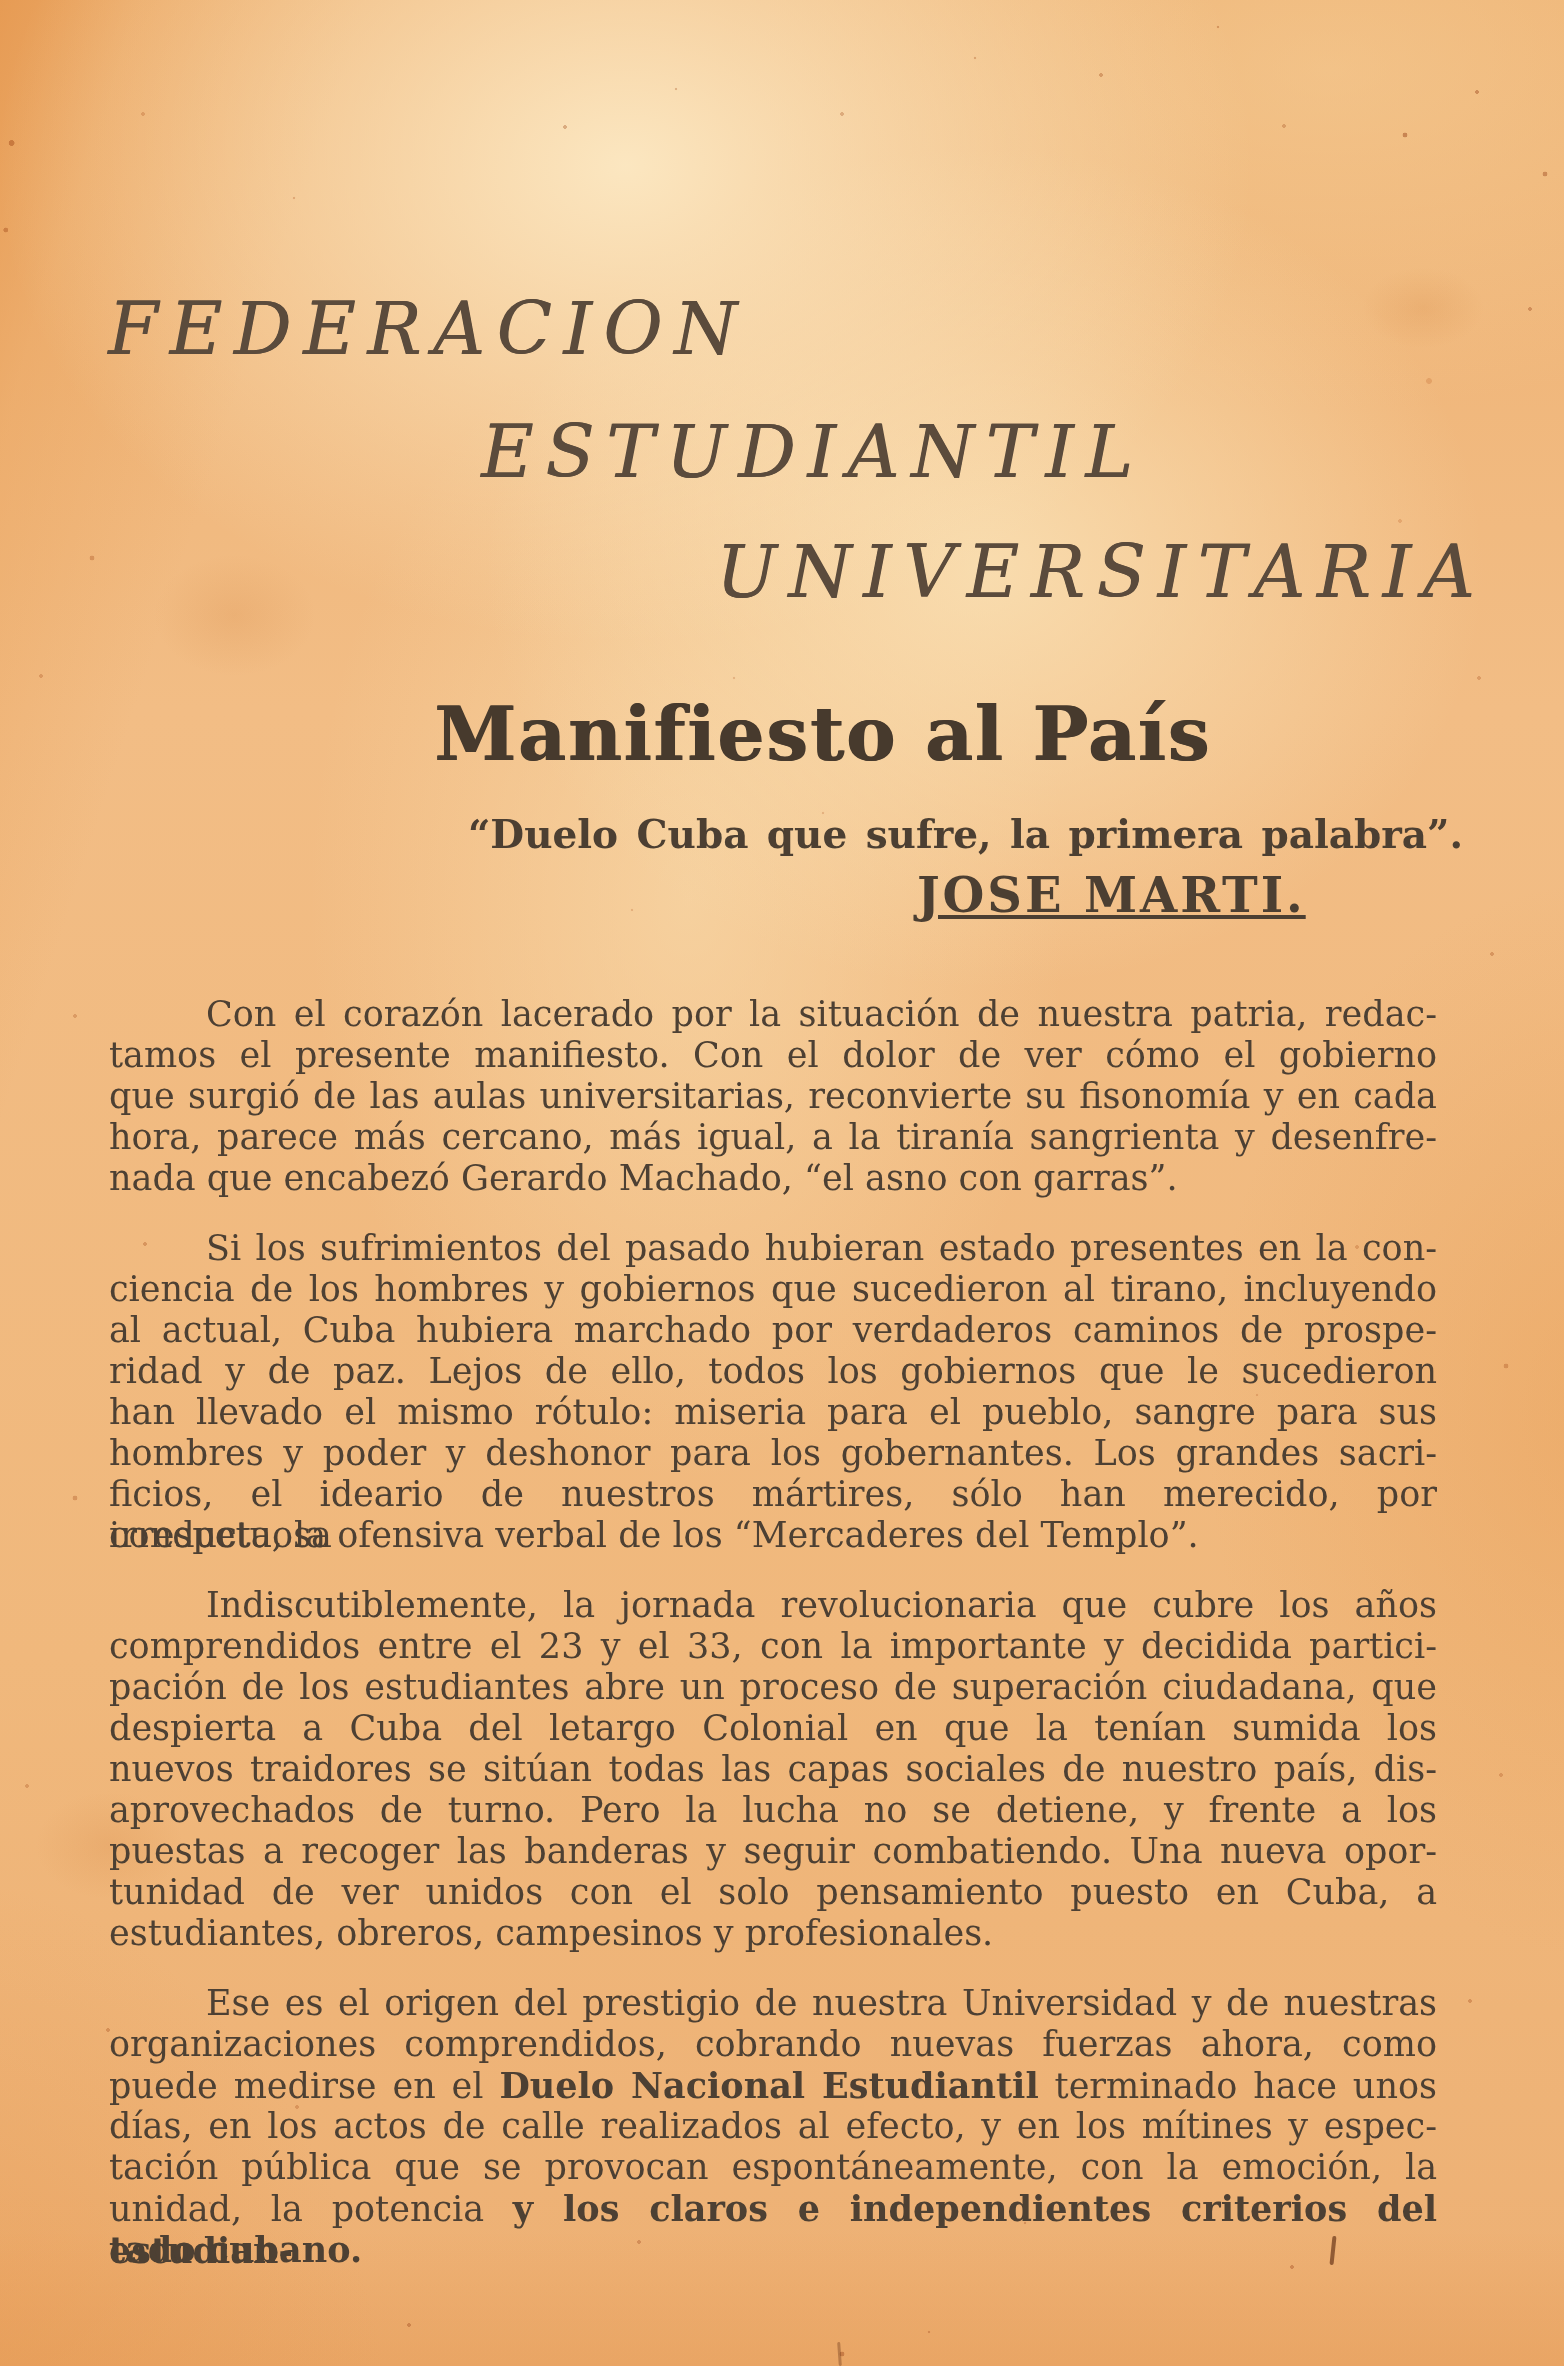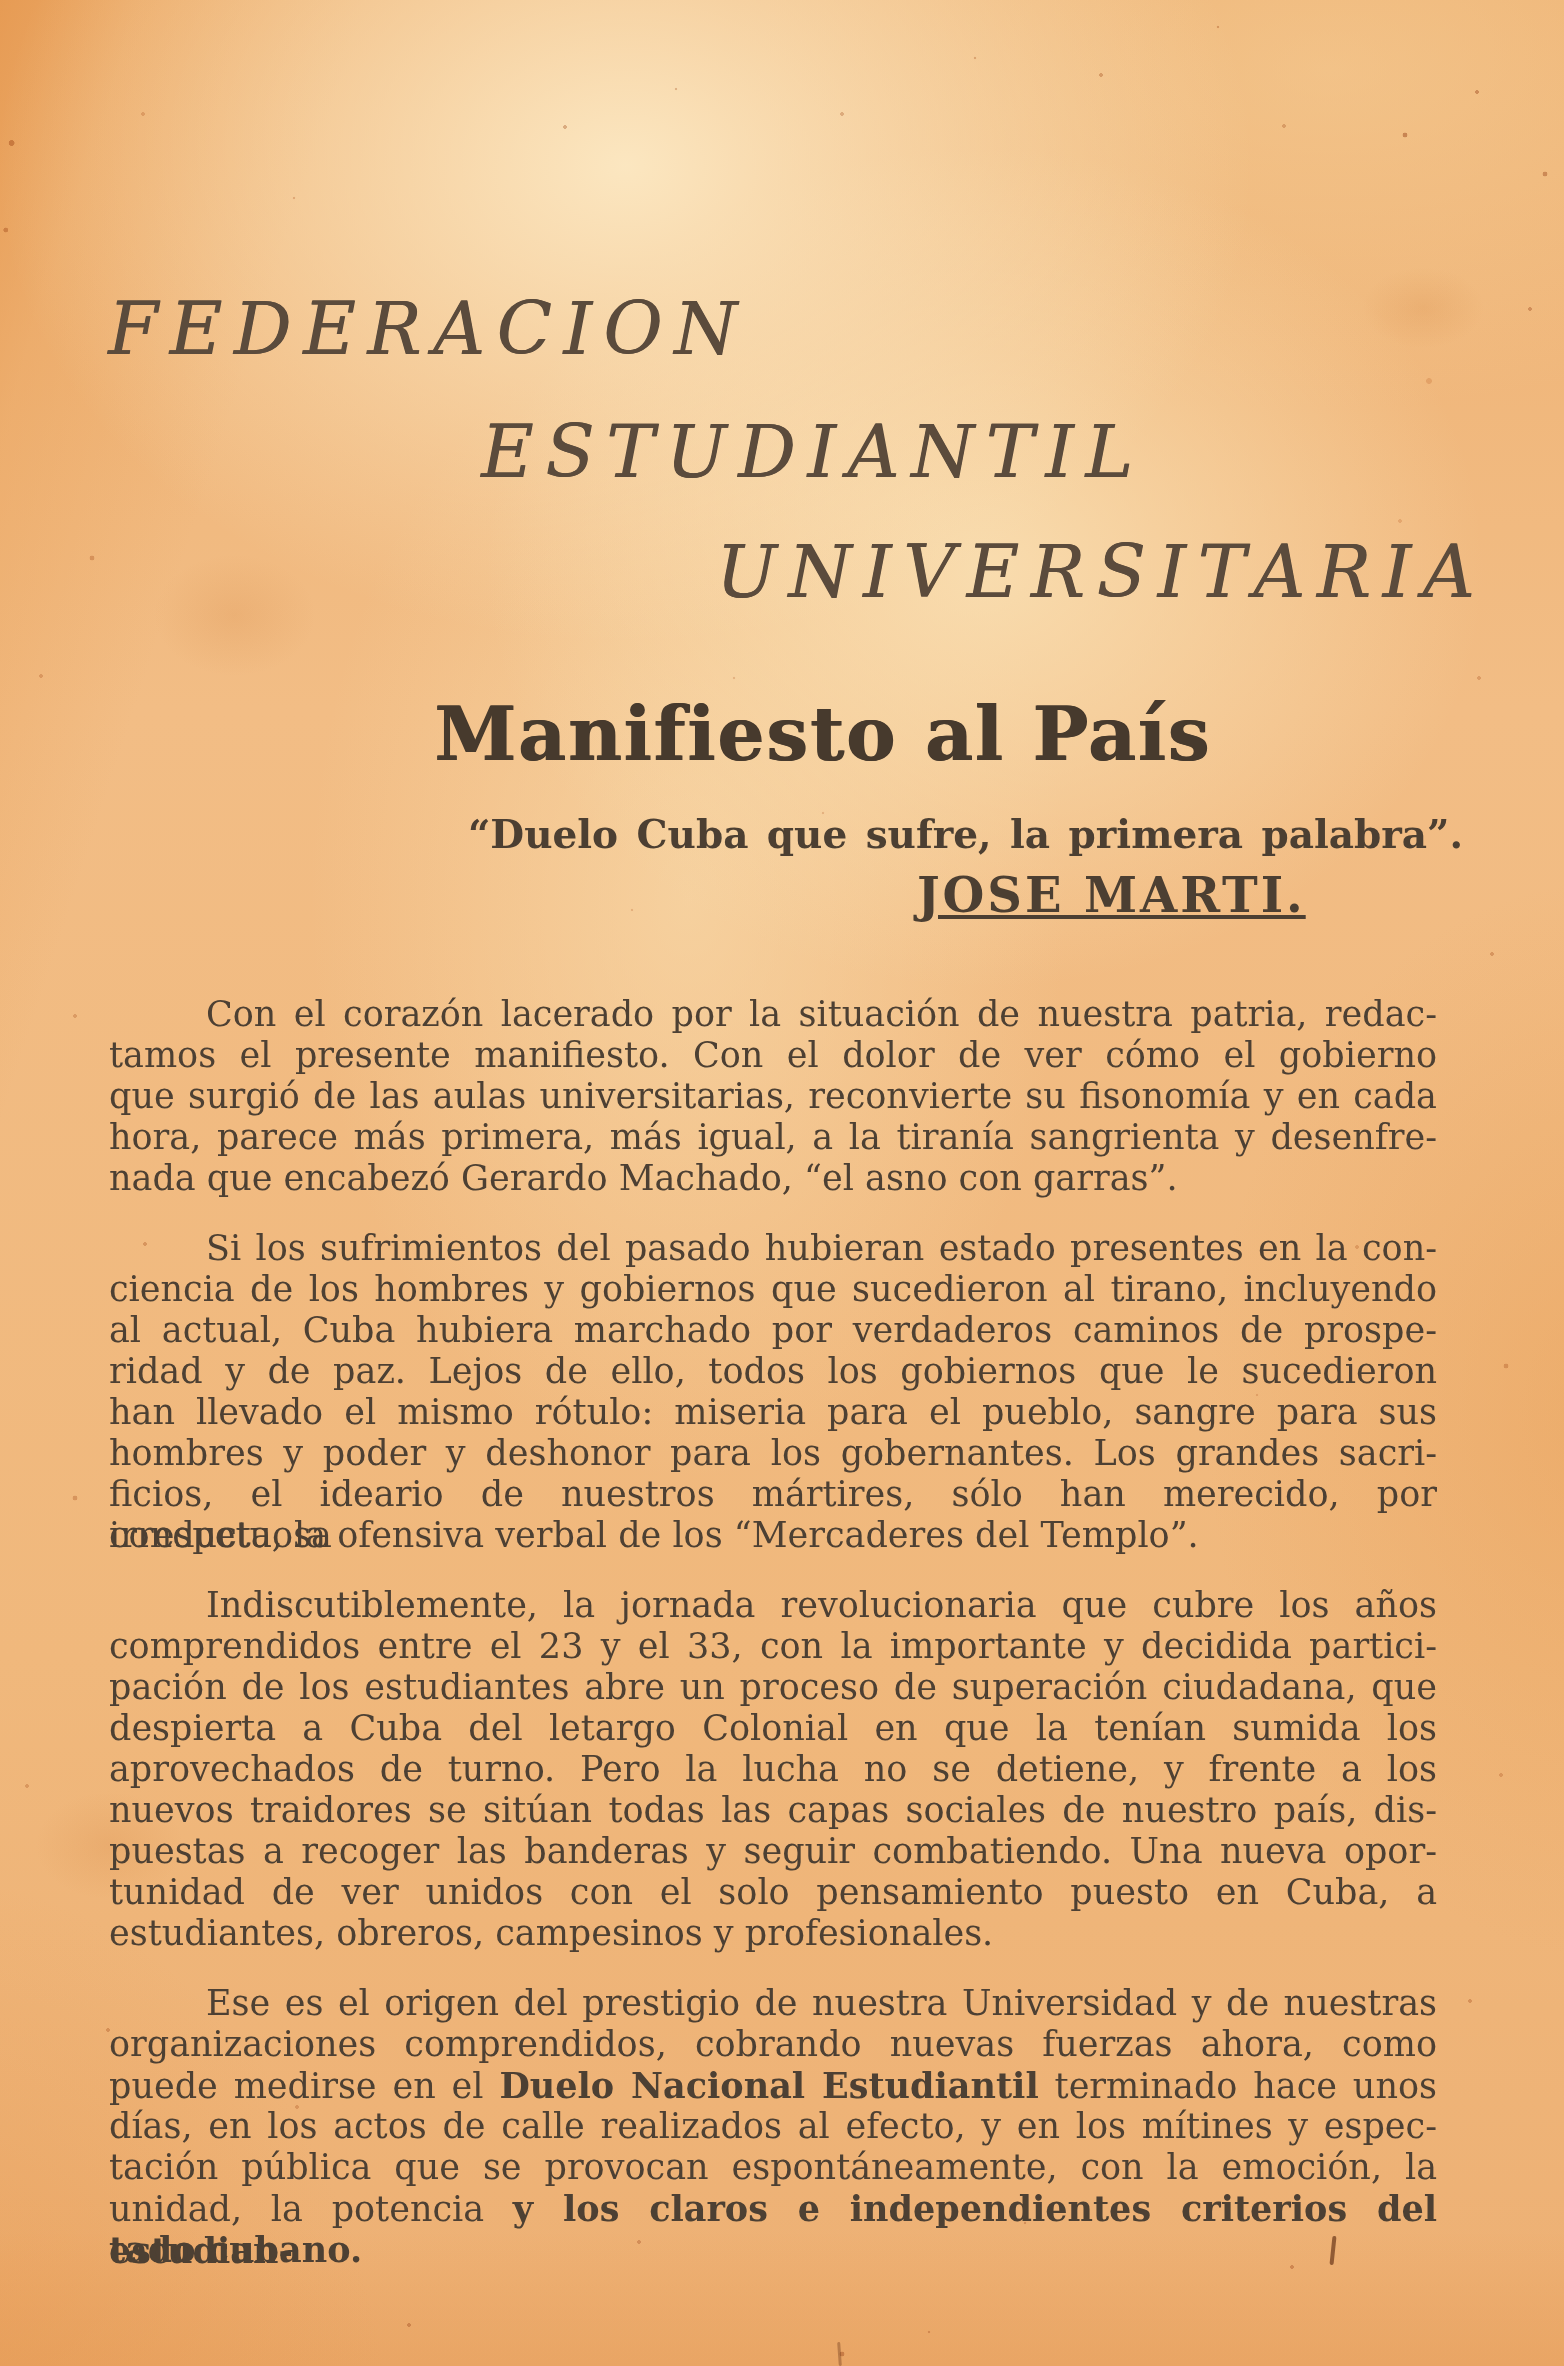--- a/index.html
+++ b/index.html
@@ -108,42 +108,42 @@
 
   <div class="quote">“Duelo Cuba que sufre, la primera palabra”.</div>
   <div class="attrib">JOSE MARTI.</div>
 
   <div class="bodytext">
 
     <div class="para">
       <p class="line first"><span>Con el corazón lacerado por la situación de nuestra patria, redac-</span></p>
       <p class="line"><span>tamos el presente manifiesto.  Con el dolor de ver cómo el gobierno</span></p>
       <p class="line"><span>que surgió de las aulas universitarias, reconvierte su fisonomía y en cada</span></p>
-      <p class="line"><span>hora, parece más primera, más igual, a la tiranía sangrienta y desenfre-</span></p>
+      <p class="line"><span>hora, parece más cercano, más igual, a la tiranía sangrienta y desenfre-</span></p>
       <p class="line last"><span>nada que encabezó Gerardo Machado, “el asno con garras”.</span></p>
     </div>
 
     <div class="para">
       <p class="line first"><span>Si los sufrimientos del pasado hubieran estado presentes en la con-</span></p>
       <p class="line"><span>ciencia de los hombres y gobiernos que sucedieron al tirano, incluyendo</span></p>
       <p class="line"><span>al actual, Cuba hubiera marchado por verdaderos caminos de prospe-</span></p>
       <p class="line"><span>ridad y de paz.  Lejos de ello, todos los gobiernos que le sucedieron</span></p>
       <p class="line"><span>han llevado el mismo rótulo: miseria para el pueblo, sangre para sus</span></p>
       <p class="line"><span>hombres y poder y deshonor para los gobernantes.  Los grandes sacri-</span></p>
       <p class="line"><span>ficios, el ideario de nuestros mártires, sólo han merecido, por irrespetuosa</span></p>
       <p class="line last"><span>conducta, la ofensiva verbal de los “Mercaderes del Templo”.</span></p>
     </div>
 
     <div class="para">
       <p class="line first"><span>Indiscutiblemente, la jornada revolucionaria que cubre los años</span></p>
       <p class="line"><span>comprendidos entre el 23 y el 33, con la importante y decidida partici-</span></p>
       <p class="line"><span>pación de los estudiantes abre un proceso de superación ciudadana, que</span></p>
       <p class="line"><span>despierta a Cuba del letargo Colonial en que la tenían sumida los</span></p>
+      <p class="line"><span>nuevos traidores se sitúan todas las capas sociales de nuestro país, dis-</span></p>
       <p class="line"><span>aprovechados de turno.  Pero la lucha no se detiene, y frente a los</span></p>
-      <p class="line"><span>nuevos traidores se sitúan todas las capas sociales de nuestro país, dis-</span></p>
       <p class="line"><span>puestas a recoger las banderas y seguir combatiendo.  Una nueva opor-</span></p>
       <p class="line"><span>tunidad de ver unidos con el solo pensamiento puesto en Cuba, a</span></p>
       <p class="line last"><span>estudiantes, obreros, campesinos y profesionales.</span></p>
     </div>
 
     <div class="para">
       <p class="line first"><span>Ese es el origen del prestigio de nuestra Universidad y de nuestras</span></p>
       <p class="line"><span>organizaciones comprendidos, cobrando nuevas fuerzas ahora, como</span></p>
       <p class="line"><span>puede medirse en el </span><b class="bd">Duelo Nacional Estudiantil</b><span> terminado hace unos</span></p>
       <p class="line"><span>días, en los actos de calle realizados al efecto, y en los mítines y espec-</span></p>

